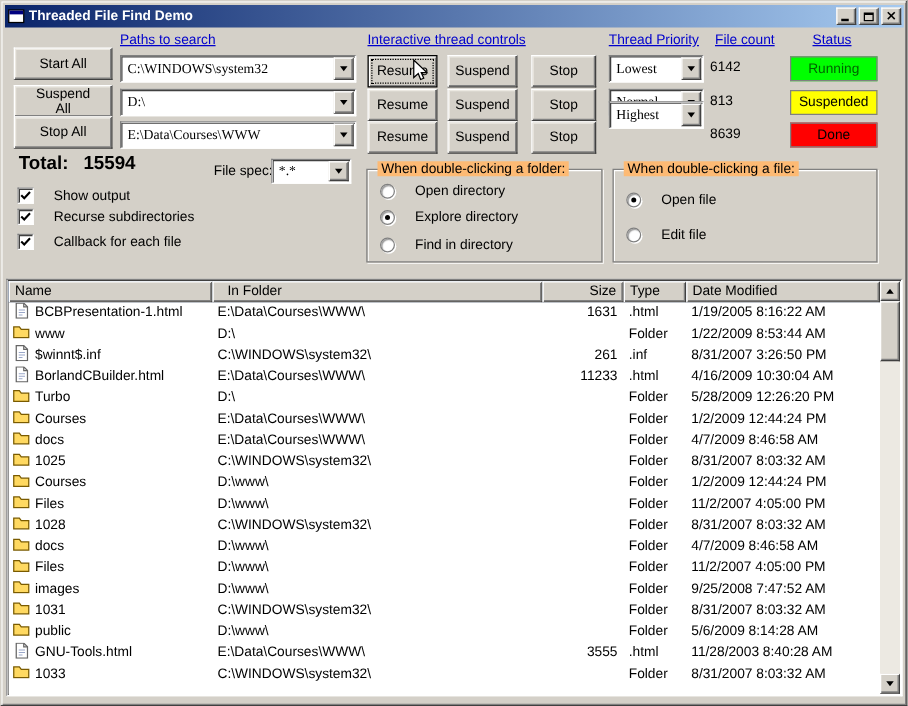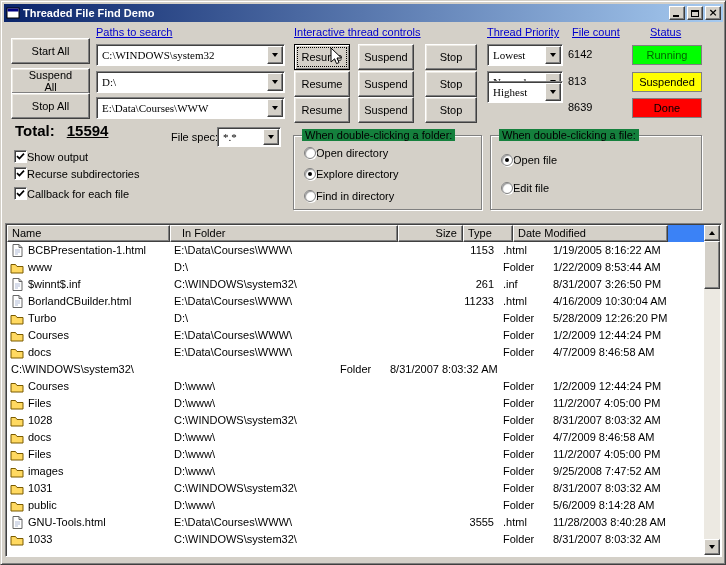--- a/index.html
+++ b/index.html
@@ -58,59 +58,59 @@
     box-shadow: inset -1px -1px 0 #808080;
     display:flex; align-items:center; justify-content:center;
   }
   .tri-down { width:0; height:0; border-left:3px solid transparent; border-right:3px solid transparent; border-top:4px solid #000; }
   .tri-up   { width:0; height:0; border-left:3px solid transparent; border-right:3px solid transparent; border-bottom:4px solid #000; }
 
   .count { position:absolute; text-align:left; white-space:nowrap; }
   .statusbox { position:absolute; border:1px solid #808080; display:flex; align-items:center; justify-content:center; white-space:nowrap; }
 
   .total { position:absolute; left:14px; top:121px; font-size:15px; font-weight:bold; }
-  .total .tval { margin-left:12px;text-decoration:underline; }
-
-  .checkrow, .radiorow { position:absolute; display:flex; align-items:center; gap:0; white-space:nowrap; }
+  .total .tval { margin-left:12px; }
+
+  .checkrow, .radiorow { position:absolute; display:flex; align-items:center; gap:16px; white-space:nowrap; }
   .check {
     width:13px; height:13px; background:#fff; flex:0 0 auto;
     border:1px solid; border-color:#808080 #fff #fff #808080;
     box-shadow: inset 1px 1px 0 #404040;
     display:flex; align-items:center; justify-content:center;
   }
   .check svg { display:none; }
   .check.on svg { display:block; }
 
   .radio {
     width:12px; height:12px; border-radius:50%; background:#fff; position:relative; flex:0 0 auto;
     border:1px solid #808080; box-shadow: inset 1px 1px 1px #9a9a9a, 1px 1px 0 #fff;
   }
   .radio .dot { display:none; position:absolute; left:3px; top:3px; width:4px; height:4px; border-radius:50%; background:#000; }
   .radio.on .dot { display:block; }
 
   .groupbox { position:absolute; border:1px solid #808080; box-shadow: inset 1px 1px 0 #fff, 1px 1px 0 #fff; }
-  .groupbox .legend { position:absolute; top:-7px; left:8px; background:#15803d; padding:0 3px; }
+  .groupbox .legend { position:absolute; top:-7px; left:8px; background:#fdba74; padding:0 3px; }
 
   .listview {
     position:absolute; left:4px; top:222px; width:717px; height:334px; background:#fff;
     border:1px solid; border-color:#808080 #fff #fff #808080;
     box-shadow: inset 1px 1px 0 #404040;
   }
   .lv-header { position:absolute; left:1px; top:1px; right:17px; height:17px; display:flex; background:#3b82f6; }
   .lv-col {
     height:17px; background:#d4d0c8; flex:0 0 auto;
     border:1px solid; border-color:#fff #404040 #404040 #fff;
     box-shadow: inset -1px -1px 0 #808080;
     padding:1px 5px 0 4px; white-space:nowrap; overflow:hidden;
   }
   .lv-col.right { text-align:right; }
   .lv-body { position:absolute; left:1px; top:18px; right:17px; bottom:1px; overflow:hidden; background:#fff; }
   .lv-row { display:flex; height:17px; align-items:center; }
   .lv-cell { height:17px; line-height:17px; padding:0 5px 0 4px; white-space:nowrap; overflow:hidden; flex:0 0 auto; }
-  .lv-cell.name { display:flex; align-items:center; gap:4px; padding-left:3px; }
+  .lv-cell.name { display:flex; align-items:flex-start; gap:4px; padding-left:3px; }
   .lv-cell.right { text-align:right; }
   .licon { display:inline-flex; width:14px; justify-content:center; flex:0 0 auto; }
 
   .vscroll { position:absolute; top:1px; right:1px; width:16px; bottom:1px; background:#ece9e2; }
   .sbtn {
     position:absolute; left:0; width:16px; height:16px; background:#d4d0c8;
     border:1px solid; border-color:#fff #404040 #404040 #fff;
     box-shadow: inset -1px -1px 0 #808080;
     display:flex; align-items:center; justify-content:center;
   }
@@ -278,39 +278,39 @@
     </div>
     <div class="radiorow" style="left:10px;top:46px">
       <span class="radio"></span>
       <span>Edit file</span>
     </div>
   </div>
 
   <div class="listview">
     <div class="lv-header">
         <div class="lv-col" style="width: 163px;">Name</div>
-        <div class="lv-col" style="width: 228px; padding-left: 11px;">In Folder</div>
+        <div class="lv-col" style="width: 264px; padding-left: 11px;">In Folder</div>
         <div class="lv-col right" style="width: 65px;">Size</div>
         <div class="lv-col" style="width: 50px;">Type</div>
         <div class="lv-col" style="width: 155px;">Date Modified</div>
       </div>
     <div class="lv-body">
         <div class="lv-row">
           <div class="lv-cell name" style="width: 163px;">
             <span class="licon">
               <svg width="11" height="13" viewBox="0 0 11 13">
                 <path d="M1 .5 L7 .5 L10 3.5 L10 12.5 L1 12.5 Z" fill="#fff" stroke="#666"></path>
                 <path d="M7 .5 L7 3.5 L10 3.5" fill="none" stroke="#666"></path>
                 <path d="M3 6 H8 M3 8 H8 M3 10 H6" stroke="#9aa7c9" stroke-width="0.8"></path>
               </svg>
             </span>
             <span>BCBPresentation-1.html</span>
           </div>
           <div class="lv-cell" style="width: 264px;">E:\Data\Courses\WWW\</div>
-          <div class="lv-cell right" style="width: 65px;">1153</div>
+          <div class="lv-cell right" style="width: 65px;">1631</div>
           <div class="lv-cell" style="width: 50px;">.html</div>
           <div class="lv-cell" style="width: 155px;">1/19/2005 8:16:22 AM</div>
         </div>
         <div class="lv-row">
           <div class="lv-cell name" style="width: 163px;">
             <span class="licon">
               <svg width="14" height="12" viewBox="0 0 14 12">
                 <path d="M1 2.5 L5.5 2.5 L7 4.5 L13 4.5 L13 11 L1 11 Z" fill="#FFD961" stroke="#7a5b00" stroke-width="1"></path>
               </svg>
             </span>
@@ -389,20 +389,28 @@
               </svg>
             </span>
             <span>docs</span>
           </div>
           <div class="lv-cell" style="width: 264px;">E:\Data\Courses\WWW\</div>
           <div class="lv-cell right" style="width: 65px;"></div>
           <div class="lv-cell" style="width: 50px;">Folder</div>
           <div class="lv-cell" style="width: 155px;">4/7/2009 8:46:58 AM</div>
         </div>
         <div class="lv-row">
+          <div class="lv-cell name" style="width: 163px;">
+            <span class="licon">
+              <svg width="14" height="12" viewBox="0 0 14 12">
+                <path d="M1 2.5 L5.5 2.5 L7 4.5 L13 4.5 L13 11 L1 11 Z" fill="#FFD961" stroke="#7a5b00" stroke-width="1"></path>
+              </svg>
+            </span>
+            <span>1025</span>
+          </div>
           <div class="lv-cell" style="width: 264px;">C:\WINDOWS\system32\</div>
           <div class="lv-cell right" style="width: 65px;"></div>
           <div class="lv-cell" style="width: 50px;">Folder</div>
           <div class="lv-cell" style="width: 155px;">8/31/2007 8:03:32 AM</div>
         </div>
         <div class="lv-row">
           <div class="lv-cell name" style="width: 163px;">
             <span class="licon">
               <svg width="14" height="12" viewBox="0 0 14 12">
                 <path d="M1 2.5 L5.5 2.5 L7 4.5 L13 4.5 L13 11 L1 11 Z" fill="#FFD961" stroke="#7a5b00" stroke-width="1"></path>

